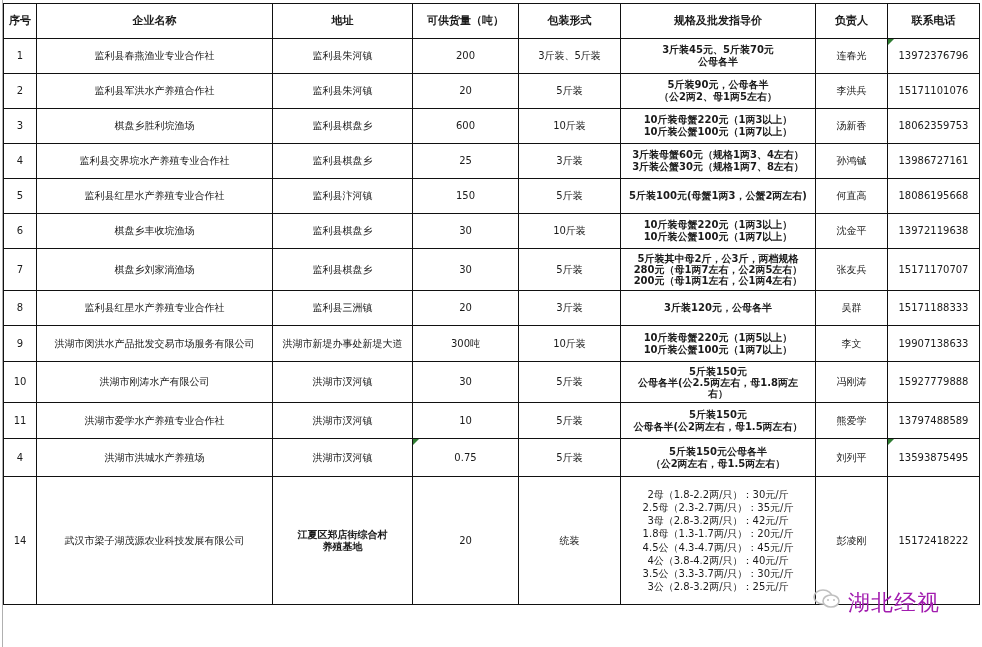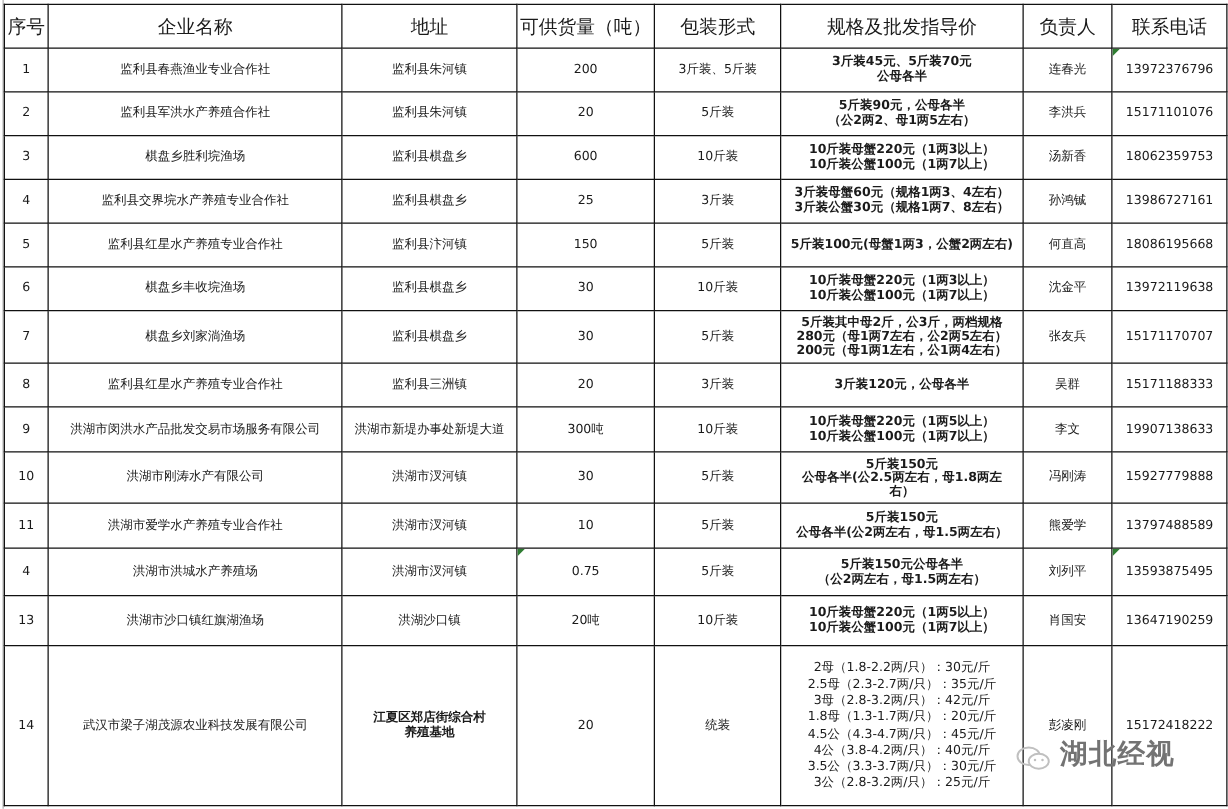--- a/index.html
+++ b/index.html
@@ -2,28 +2,28 @@
 <html><head>
 <meta charset="utf-8">
 <style>
   html, body { margin: 0; padding: 0; background: #ffffff; }
   body { width: 982px; height: 647px; overflow: hidden; position: relative;
          font-family: "DejaVu Sans", "Liberation Sans", sans-serif; color: #1a1a1a; }
   .leftbar { position: absolute; left: 2px; top: 0; width: 1px; height: 647px; background: #b0b0b0; }
   table { position: absolute; left: 3px; top: 3px; border-collapse: collapse; table-layout: fixed; }
   td, th { border: 1px solid #111; text-align: center; vertical-align: middle;
            font-size: 10px; line-height: 12px; padding: 0 2px; overflow: hidden; white-space: nowrap; }
-  th { font-weight: normal; font-size: 15px; }
+  th { font-weight: bold; font-size: 11px; }
   .multi { white-space: pre-line; font-weight: bold; }
   .price14 { white-space: pre-line; font-size: 10px; line-height: 13.2px; }
   .tri { position: relative; }
   .tri::before { content: ""; position: absolute; left: 0; top: 0; width: 0; height: 0;
                  border-top: 6px solid #2f7d32; border-right: 6px solid transparent; }
-  .watermark { position: absolute; left: 812px; top: 588px; display: flex; align-items: flex-end;
-               color: #737373; font-size: 22px; font-weight: bold; letter-spacing: 1px; }
+  .watermark { position: absolute; left: 812px; top: 588px; display: flex; align-items: flex-start;
+               color: #a21caf; font-size: 22px; font-weight: normal; letter-spacing: 1px; }
   .wm-icon { width: 30px; height: 22px; margin-right: 6px; }
 </style>
 </head>
 <body>
 
 <div class="leftbar"></div>
 
 <table>
   <colgroup>
     <col style="width:33px">
@@ -172,31 +172,20 @@
     <tr style="height:38px">
       <td>4</td>
       <td>洪湖市洪城水产养殖场</td>
       <td>洪湖市汊河镇</td>
       <td class="tri">0.75</td>
       <td>5斤装</td>
       <td class="multi">5斤装150元公母各半
 （公2两左右，母1.5两左右）</td>
       <td>刘列平</td>
       <td class="tri">13593875495</td>
-    </tr>
-    <tr style="height:40px">
-      <td>13</td>
-      <td>洪湖市沙口镇红旗湖渔场</td>
-      <td>洪湖沙口镇</td>
-      <td>20吨</td>
-      <td>10斤装</td>
-      <td class="multi">10斤装母蟹220元（1两5以上）
-10斤装公蟹100元（1两7以上）</td>
-      <td>肖国安</td>
-      <td>13647190259</td>
     </tr>
     <tr style="height:128px">
       <td>14</td>
       <td>武汉市梁子湖茂源农业科技发展有限公司</td>
       <td class="multi">江夏区郑店街综合村
 养殖基地</td>
       <td>20</td>
       <td>统装</td>
       <td class="price14">2母（1.8-2.2两/只）：30元/斤
 2.5母（2.3-2.7两/只）：35元/斤

